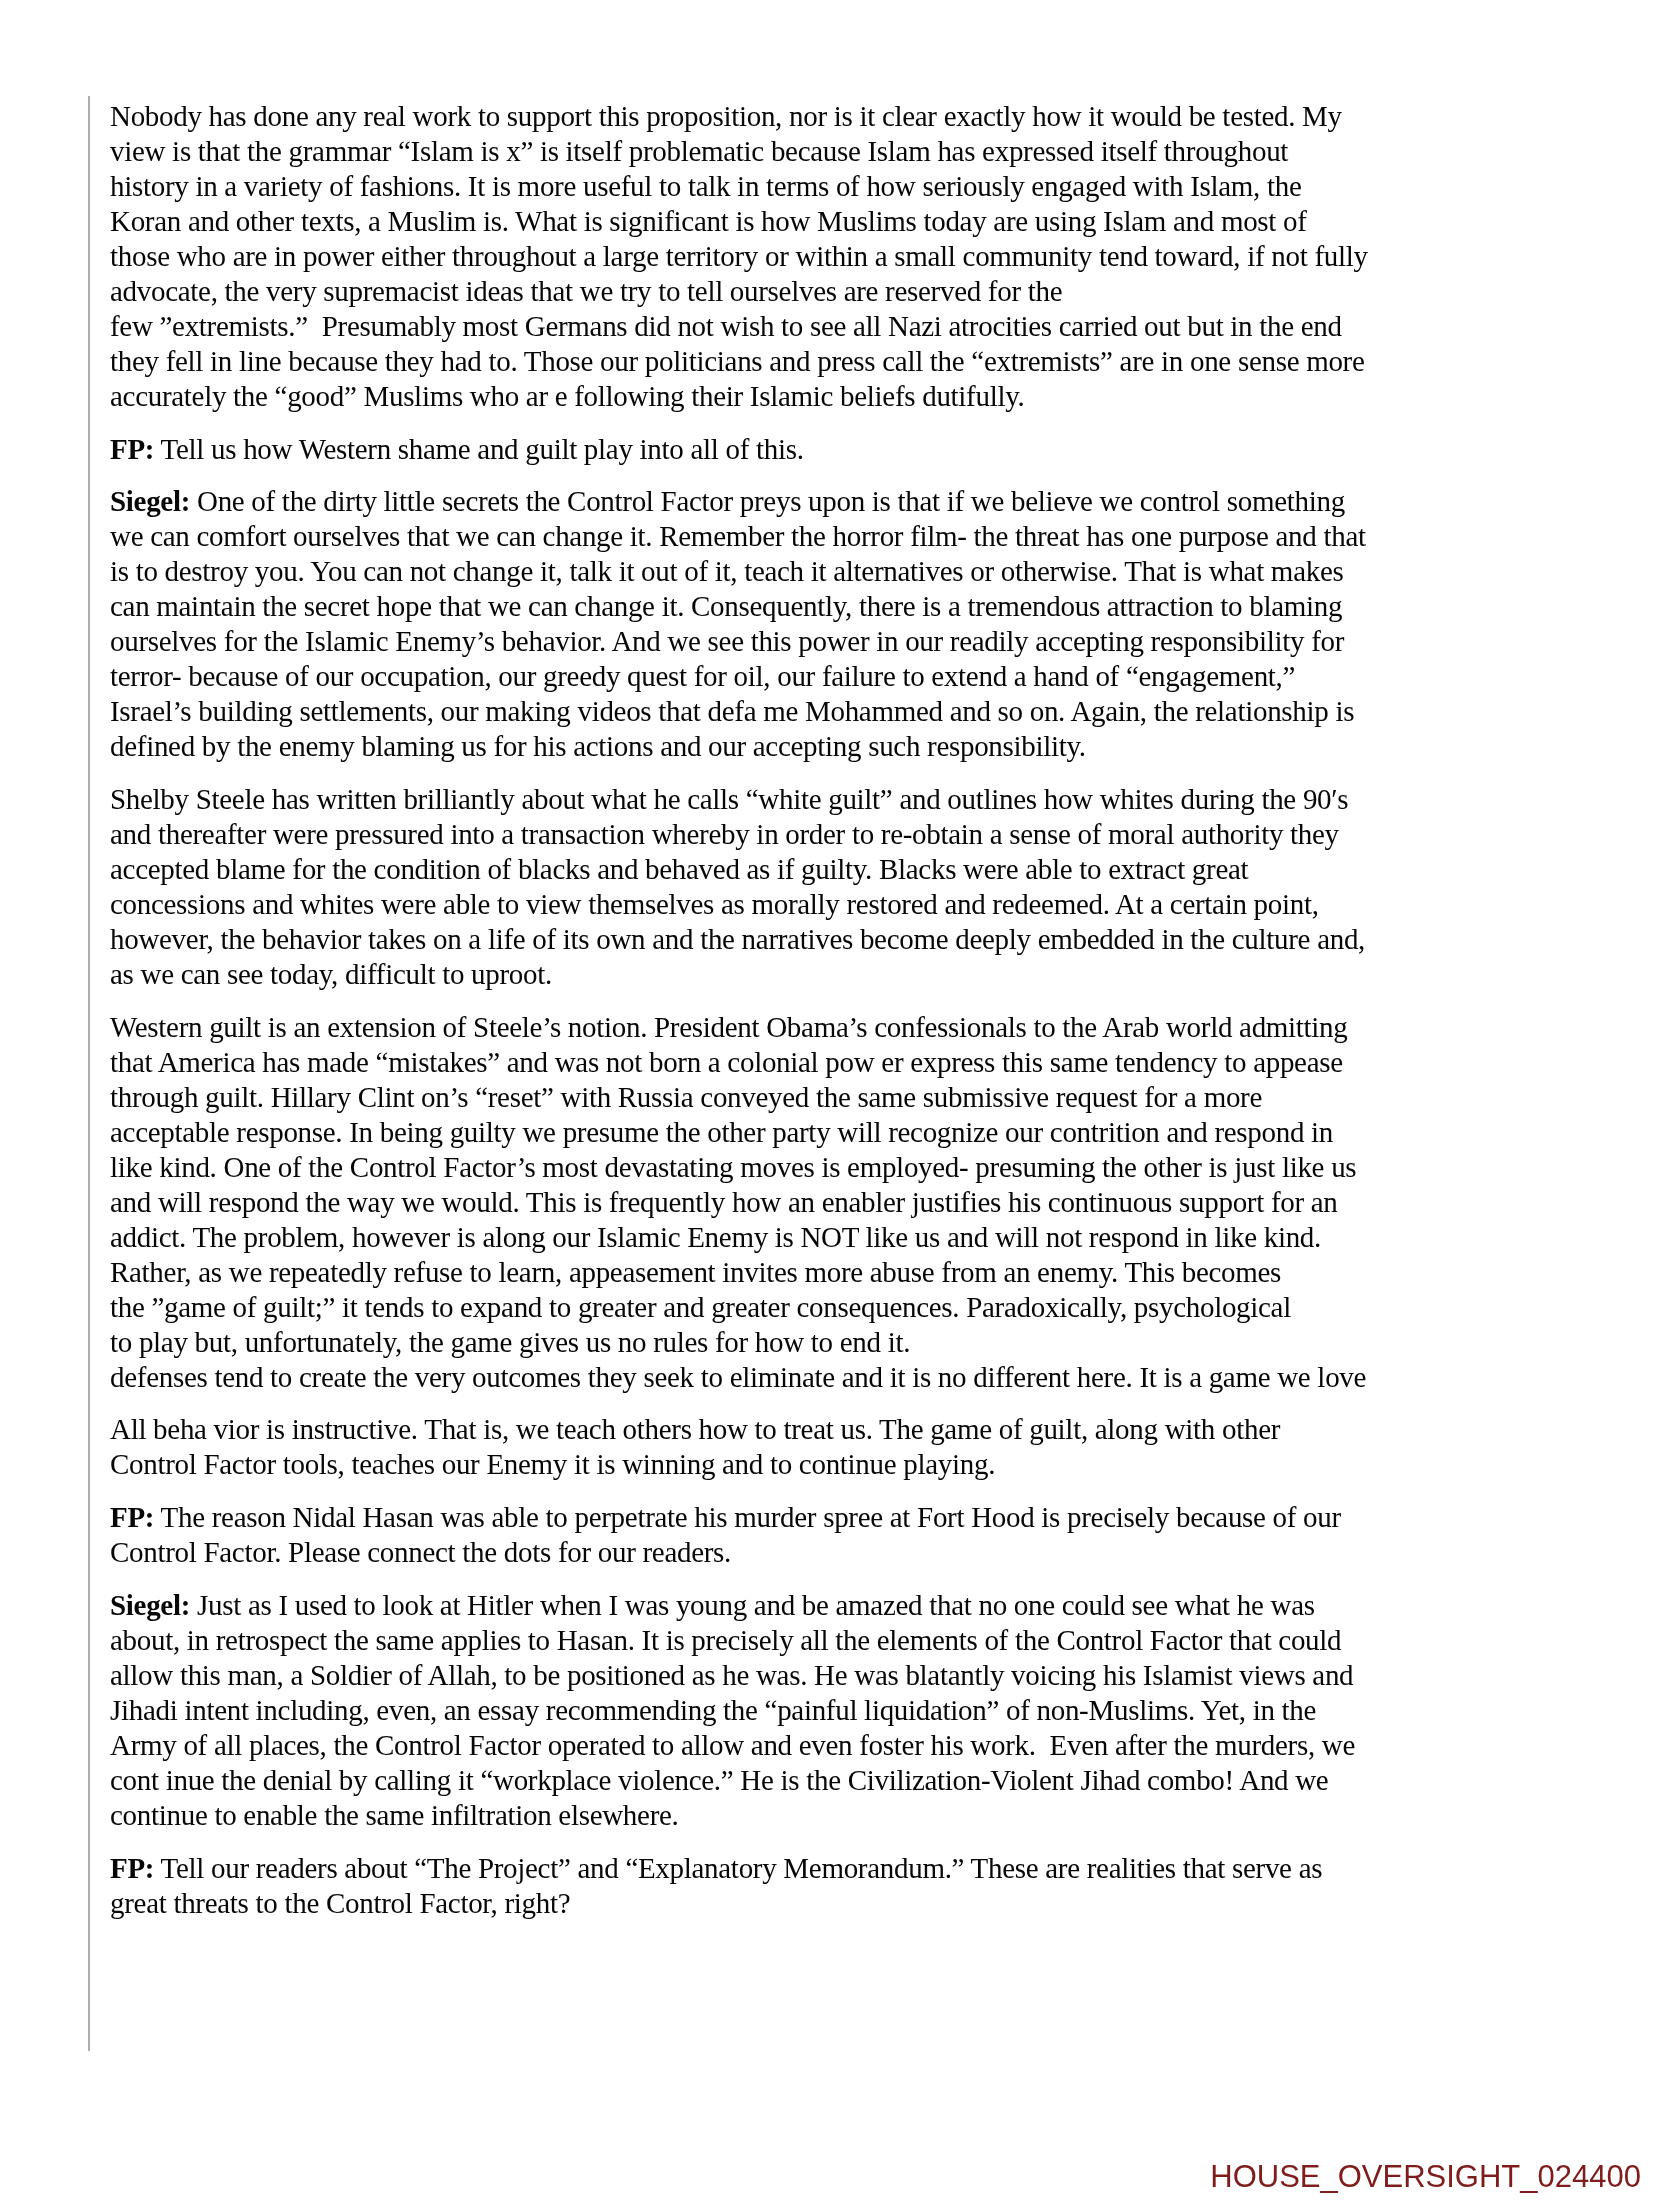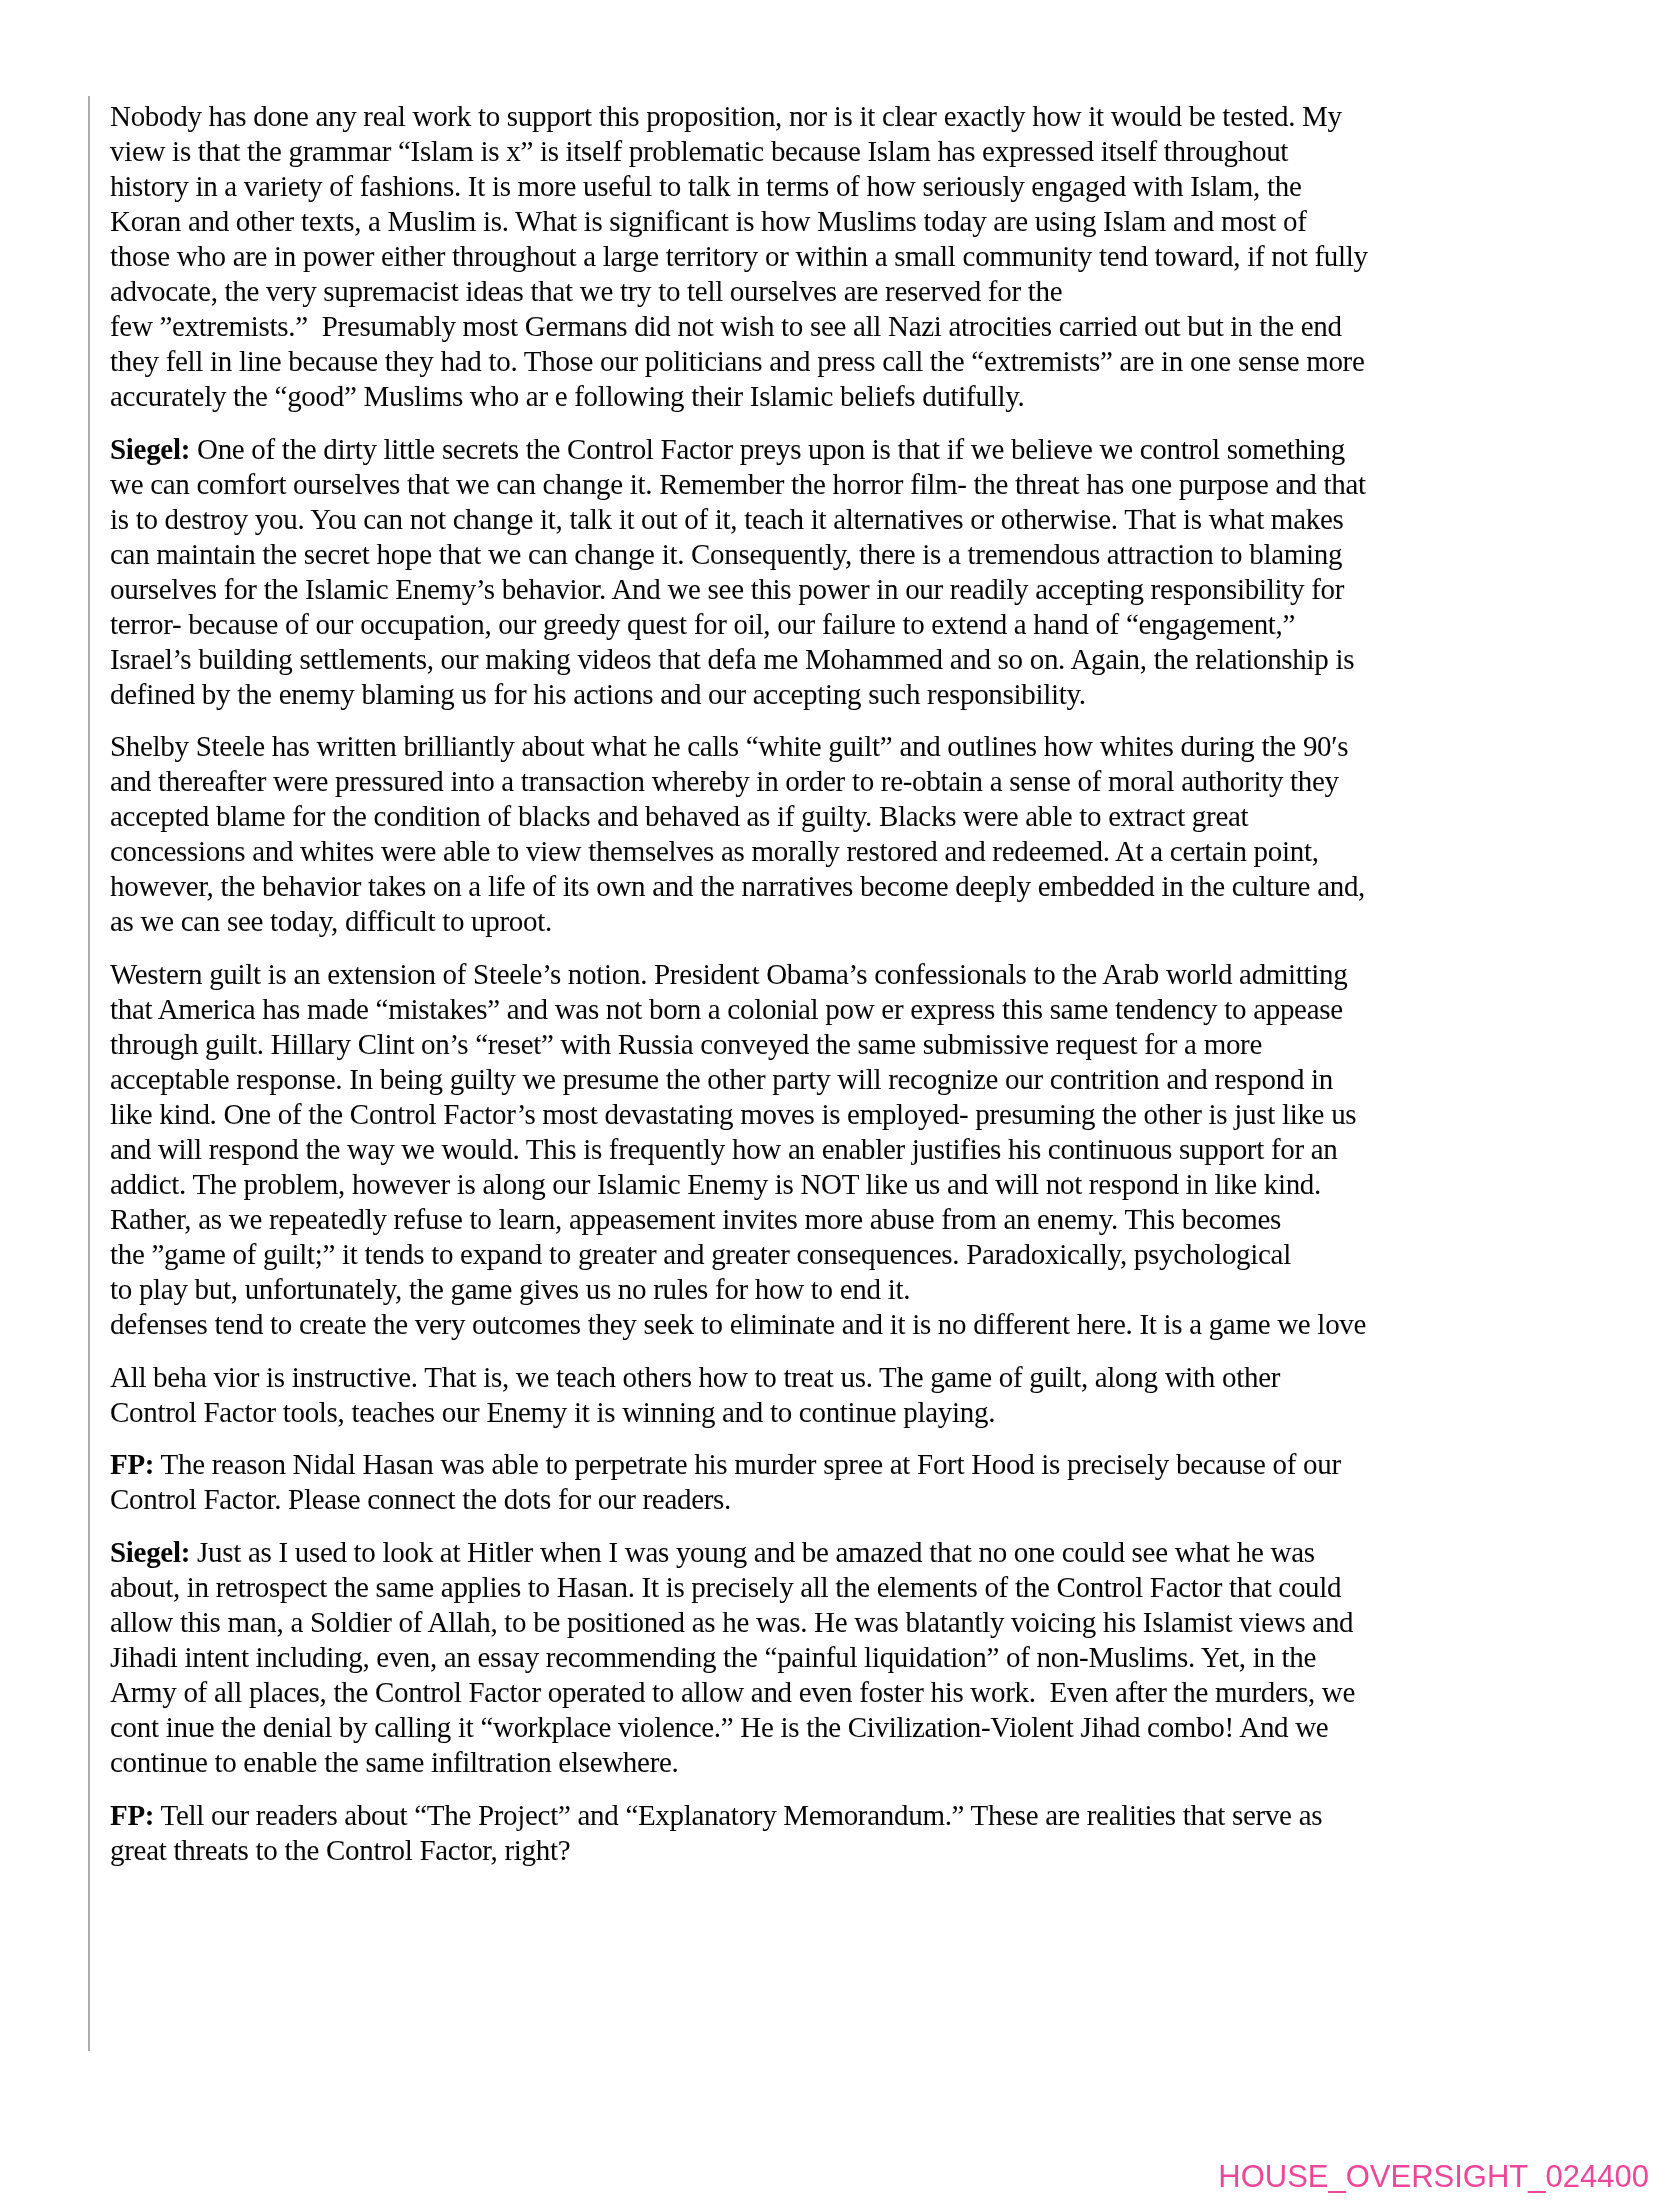--- a/index.html
+++ b/index.html
@@ -30,44 +30,47 @@
     white-space: pre;
     font-size: 29px;
     line-height: 35px;
     letter-spacing: -0.3px;
     color: #070707;
   }
   .speaker { font-weight: bold; }
   .bates {
     position: absolute;
     top: 2161px;
-    right: 20px;
+    right: 28px;
     font-family: "Liberation Sans", sans-serif;
     font-size: 31px;
     line-height: 31px;
-    color: #ec4899;
+    color: #7f1d1d;
     letter-spacing: 0px;
   }
 </style>
 </head>
 <body>
 
 <div class="margin-line"></div>
 
 <div class="text-col" id="text-col">
     <div class="paragraph">
       <div class="line">Nobody has done any real work to support this proposition, nor is it clear exactly how it would be tested. My</div>
       <div class="line">view is that the grammar “Islam is x” is itself problematic because Islam has expressed itself throughout</div>
       <div class="line">history in a variety of fashions. It is more useful to talk in terms of how seriously engaged with Islam, the</div>
       <div class="line">Koran and other texts, a Muslim is. What is significant is how Muslims today are using Islam and most of</div>
       <div class="line">those who are in power either throughout a large territory or within a small community tend toward, if not fully</div>
       <div class="line">advocate, the very supremacist ideas that we try to tell ourselves are reserved for the</div>
       <div class="line">few ”extremists.”  Presumably most Germans did not wish to see all Nazi atrocities carried out but in the end</div>
       <div class="line">they fell in line because they had to. Those our politicians and press call the “extremists” are in one sense more</div>
       <div class="line">accurately the “good” Muslims who ar e following their Islamic beliefs dutifully.</div>
+    </div>
+    <div class="paragraph">
+      <div class="line"><span class="speaker">FP:</span> Tell us how Western shame and guilt play into all of this.</div>
     </div>
     <div class="paragraph">
       <div class="line"><span class="speaker">Siegel:</span> One of the dirty little secrets the Control Factor preys upon is that if we believe we control something</div>
       <div class="line">we can comfort ourselves that we can change it. Remember the horror film- the threat has one purpose and that</div>
       <div class="line">is to destroy you. You can not change it, talk it out of it, teach it alternatives or otherwise. That is what makes</div>
       <div class="line">can maintain the secret hope that we can change it. Consequently, there is a tremendous attraction to blaming</div>
       <div class="line">ourselves for the Islamic Enemy’s behavior. And we see this power in our readily accepting responsibility for</div>
       <div class="line">terror- because of our occupation, our greedy quest for oil, our failure to extend a hand of “engagement,”</div>
       <div class="line">Israel’s building settlements, our making videos that defa me Mohammed and so on. Again, the relationship is</div>
       <div class="line">defined by the enemy blaming us for his actions and our accepting such responsibility.</div>

